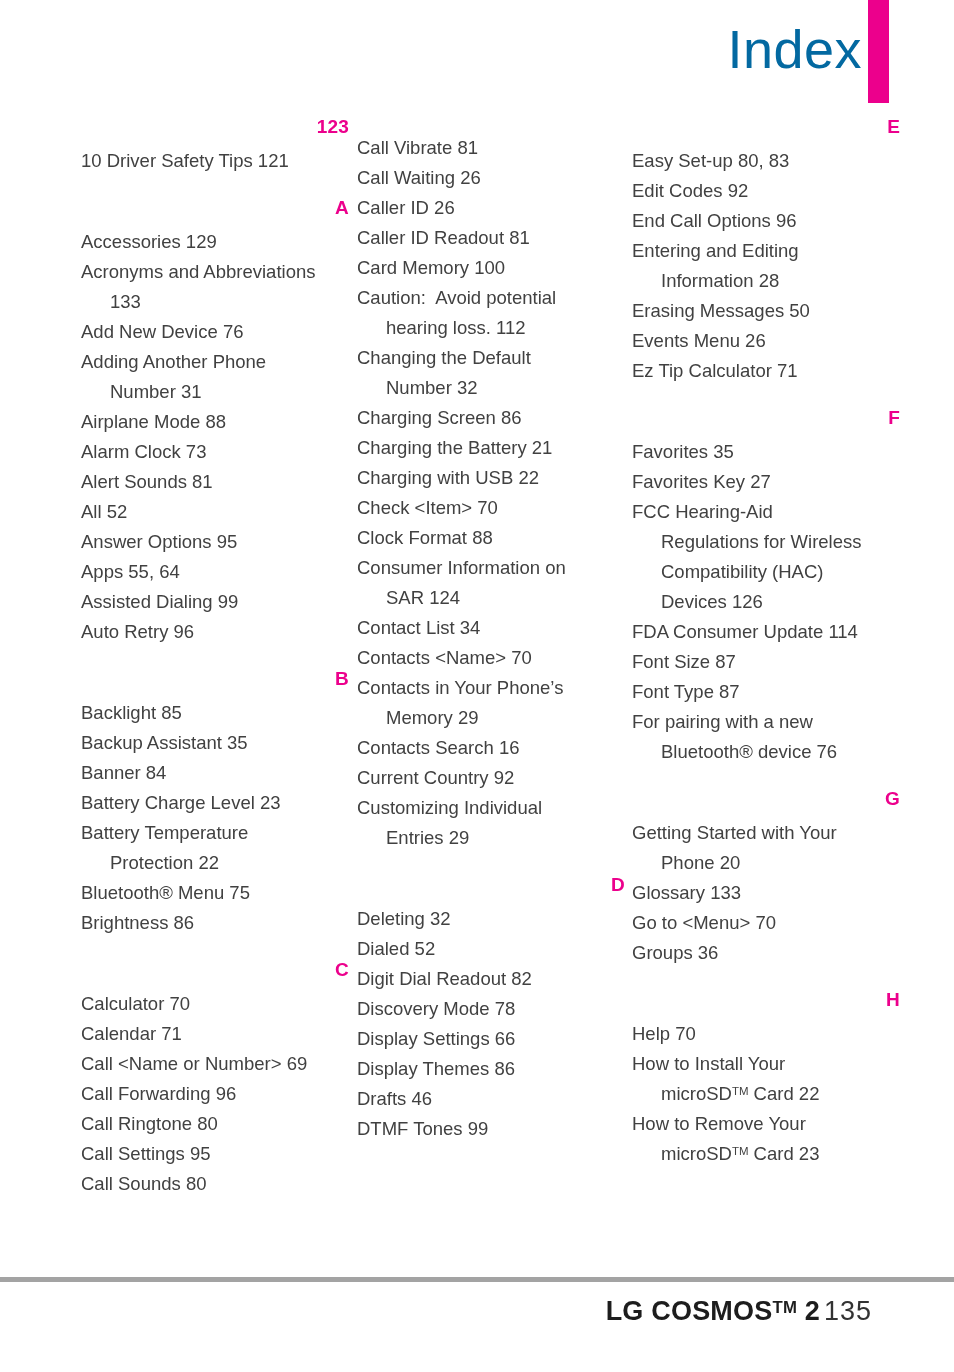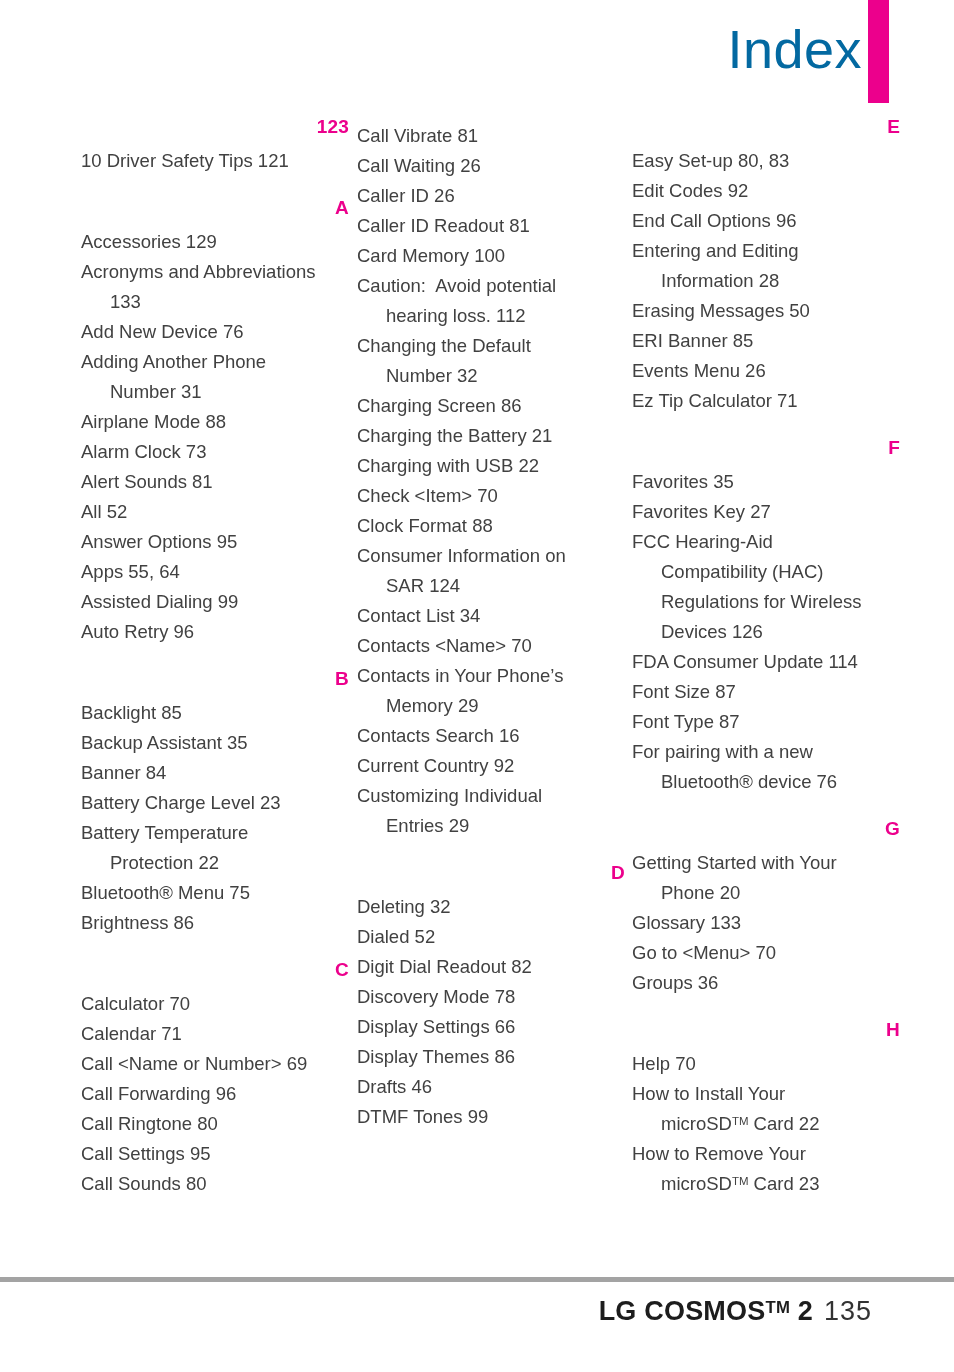--- a/index.html
+++ b/index.html
@@ -69,21 +69,21 @@
     color: #ec008c;
     line-height: 1;
     margin-bottom: 10px;
     letter-spacing: 0.2px;
     text-align: right;
   }
   .section + .section {
     margin-top: 22px;
   }
   .section.no-head {
-    margin-top: 4px;
+    margin-top: 16px;
   }
   .entry {
     font-size: 18.5px;
     line-height: 30px;
     color: #414141;
     white-space: pre-wrap;
   }
   .entry .cont {
     display: block;
     padding-left: 29px;
@@ -114,21 +114,21 @@
   #footer-brand {
     font-size: 27px;
     font-weight: bold;
     color: #1d1d1d;
     letter-spacing: 0.2px;
   }
   #footer-page {
     font-size: 27px;
     font-weight: 400;
     color: #333333;
-    margin-left: 11px;
+    margin-left: 4px;
     letter-spacing: 1px;
   }
 </style>
 </head>
 <body>
 
 <div id="page">
 
   <div id="header">
     <div id="index-title">Index</div>
@@ -212,29 +212,28 @@
         </div>
       </div>
     <div class="column" id="col-3">
         <div class="section">
           <div class="section-letter">E</div>
           <div class="entry"><span>Easy Set-up 80, 83</span></div>
           <div class="entry"><span>Edit Codes 92</span></div>
           <div class="entry"><span>End Call Options 96</span></div>
           <div class="entry"><span>Entering and Editing</span><span class="cont">Information 28</span></div>
           <div class="entry"><span>Erasing Messages 50</span></div>
-          <div class="entry"><span>ERI Banner 85</span></div>
           <div class="entry"><span>Events Menu 26</span></div>
           <div class="entry"><span>Ez Tip Calculator 71</span></div>
         </div>
         <div class="section">
           <div class="section-letter">F</div>
           <div class="entry"><span>Favorites 35</span></div>
           <div class="entry"><span>Favorites Key 27</span></div>
-          <div class="entry"><span>FCC Hearing-Aid</span><span class="cont">Compatibility (HAC)</span><span class="cont">Regulations for Wireless</span><span class="cont">Devices 126</span></div>
+          <div class="entry"><span>FCC Hearing-Aid</span><span class="cont">Regulations for Wireless</span><span class="cont">Compatibility (HAC)</span><span class="cont">Devices 126</span></div>
           <div class="entry"><span>FDA Consumer Update 114</span></div>
           <div class="entry"><span>Font Size 87</span></div>
           <div class="entry"><span>Font Type 87</span></div>
           <div class="entry"><span>For pairing with a new</span><span class="cont">Bluetooth® device 76</span></div>
         </div>
         <div class="section">
           <div class="section-letter">G</div>
           <div class="entry"><span>Getting Started with Your</span><span class="cont">Phone 20</span></div>
           <div class="entry"><span>Glossary 133</span></div>
           <div class="entry"><span>Go to &lt;Menu&gt; 70</span></div>

